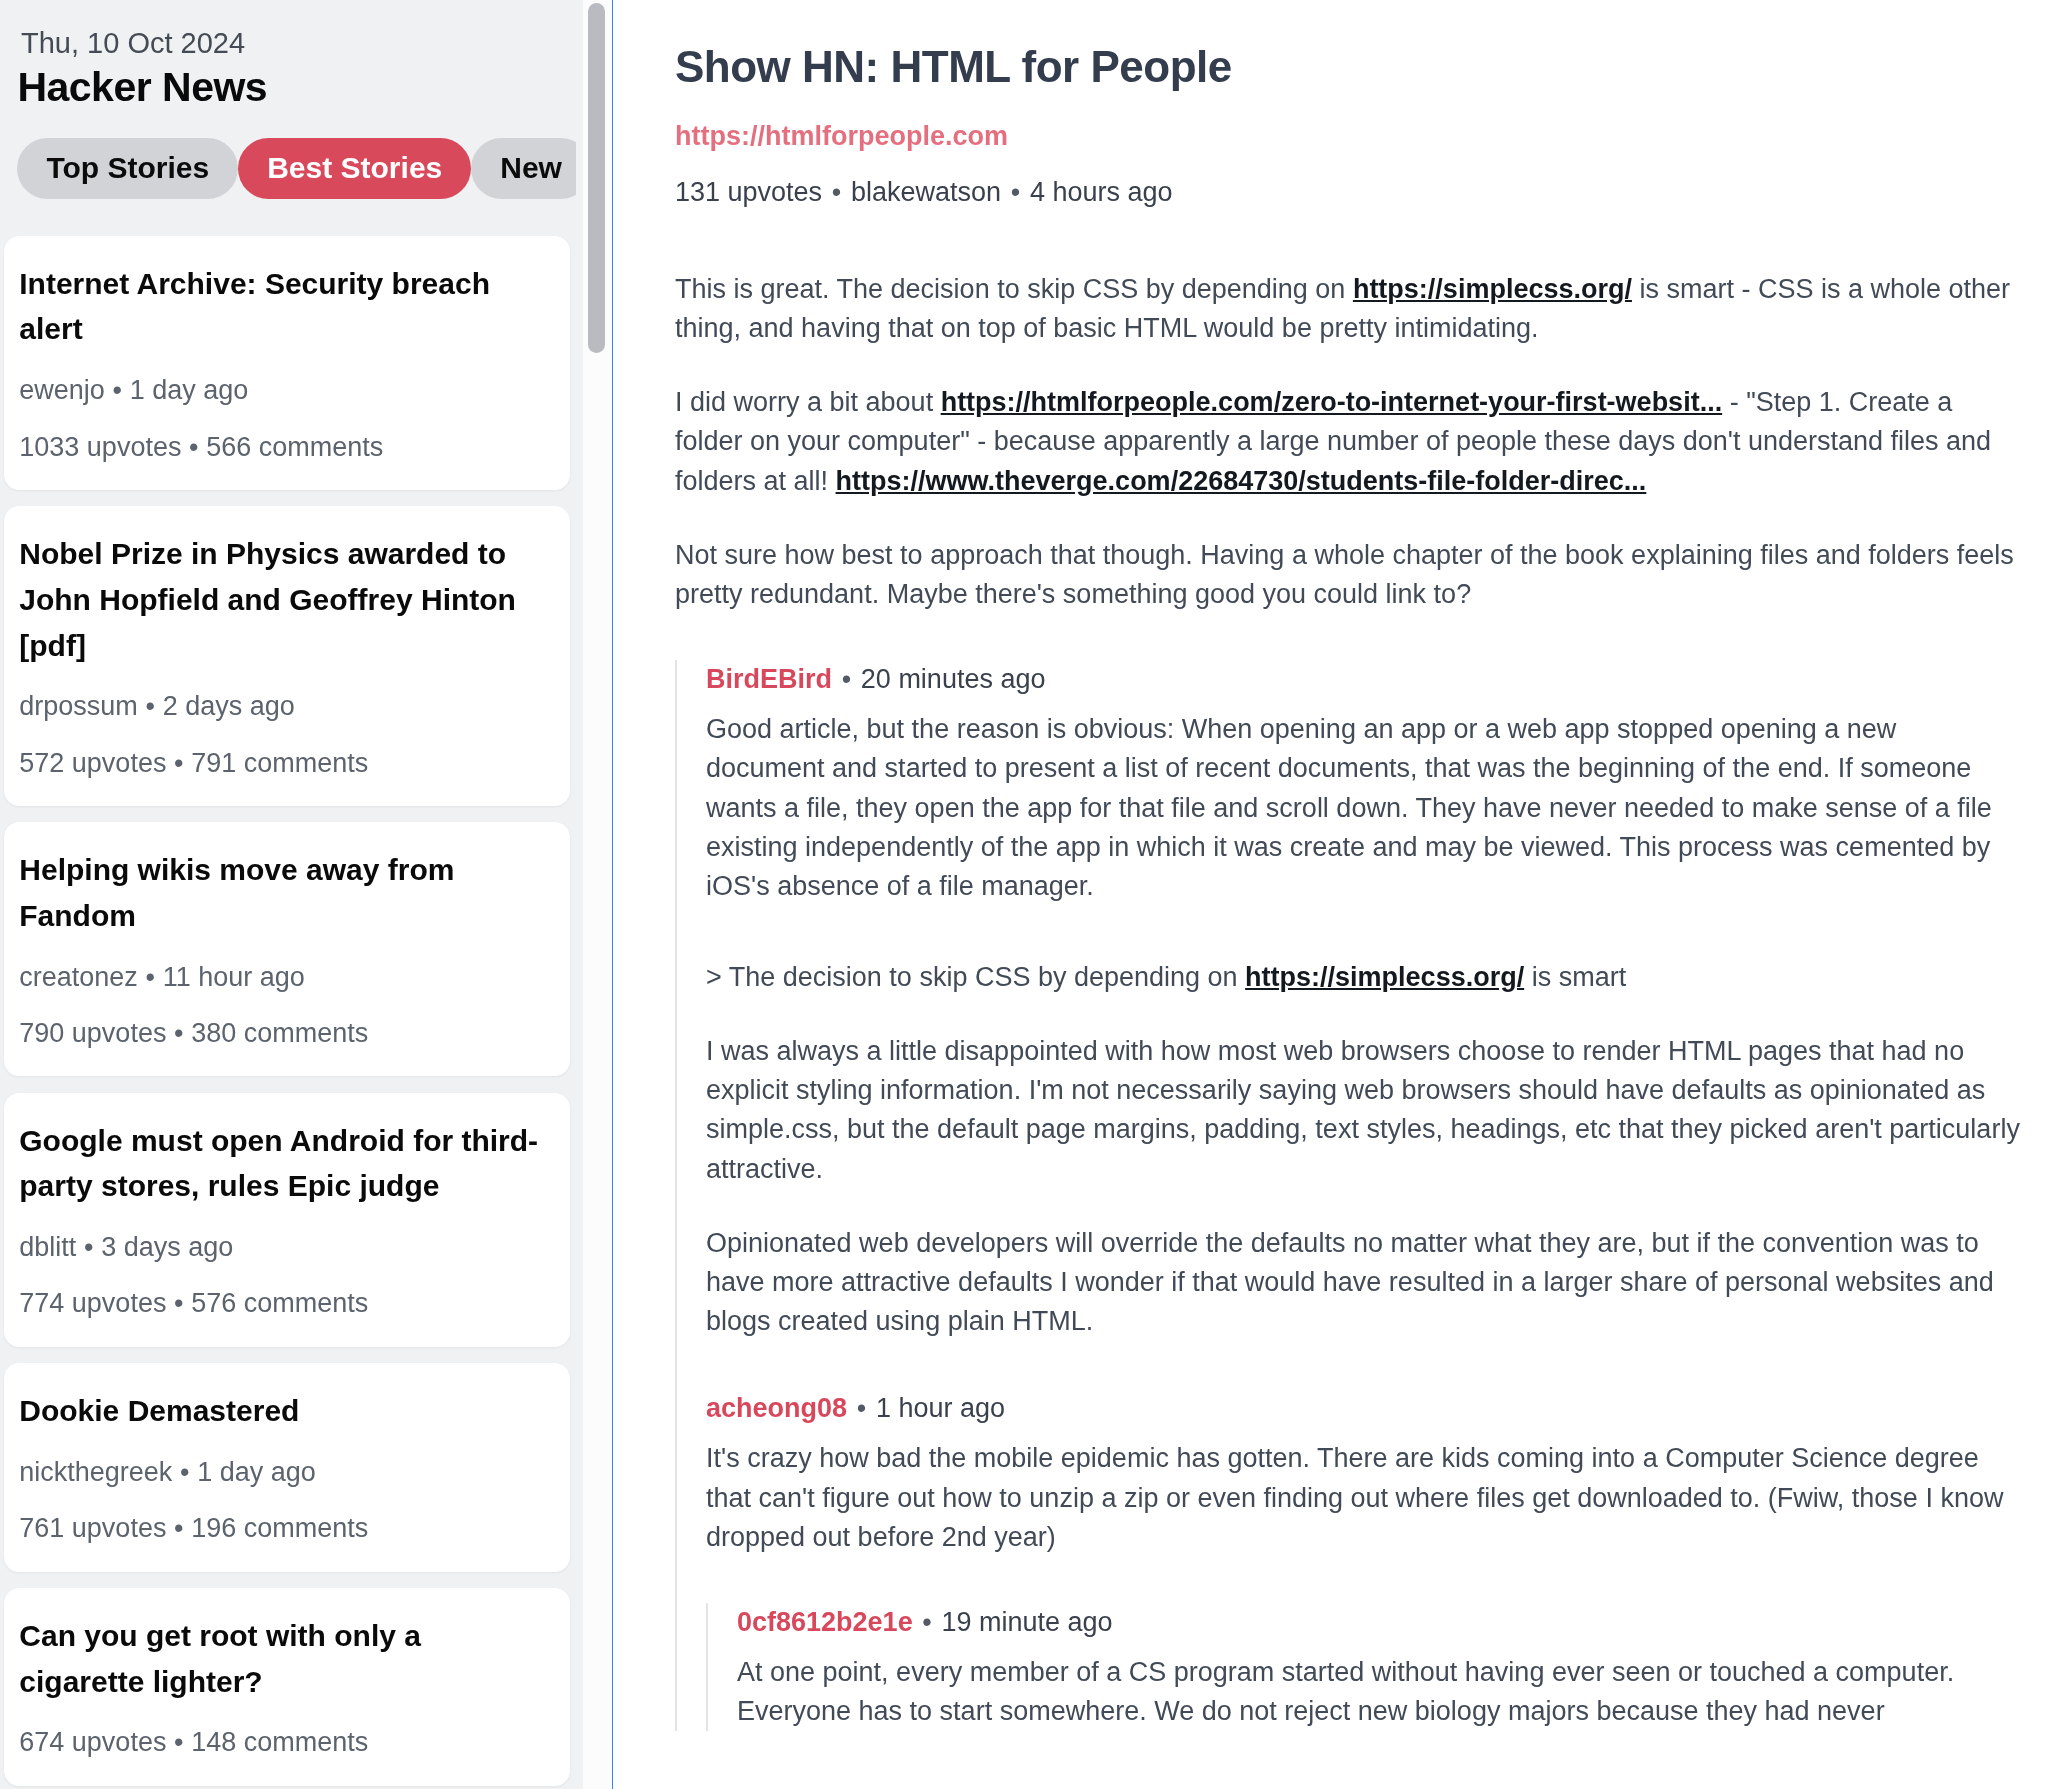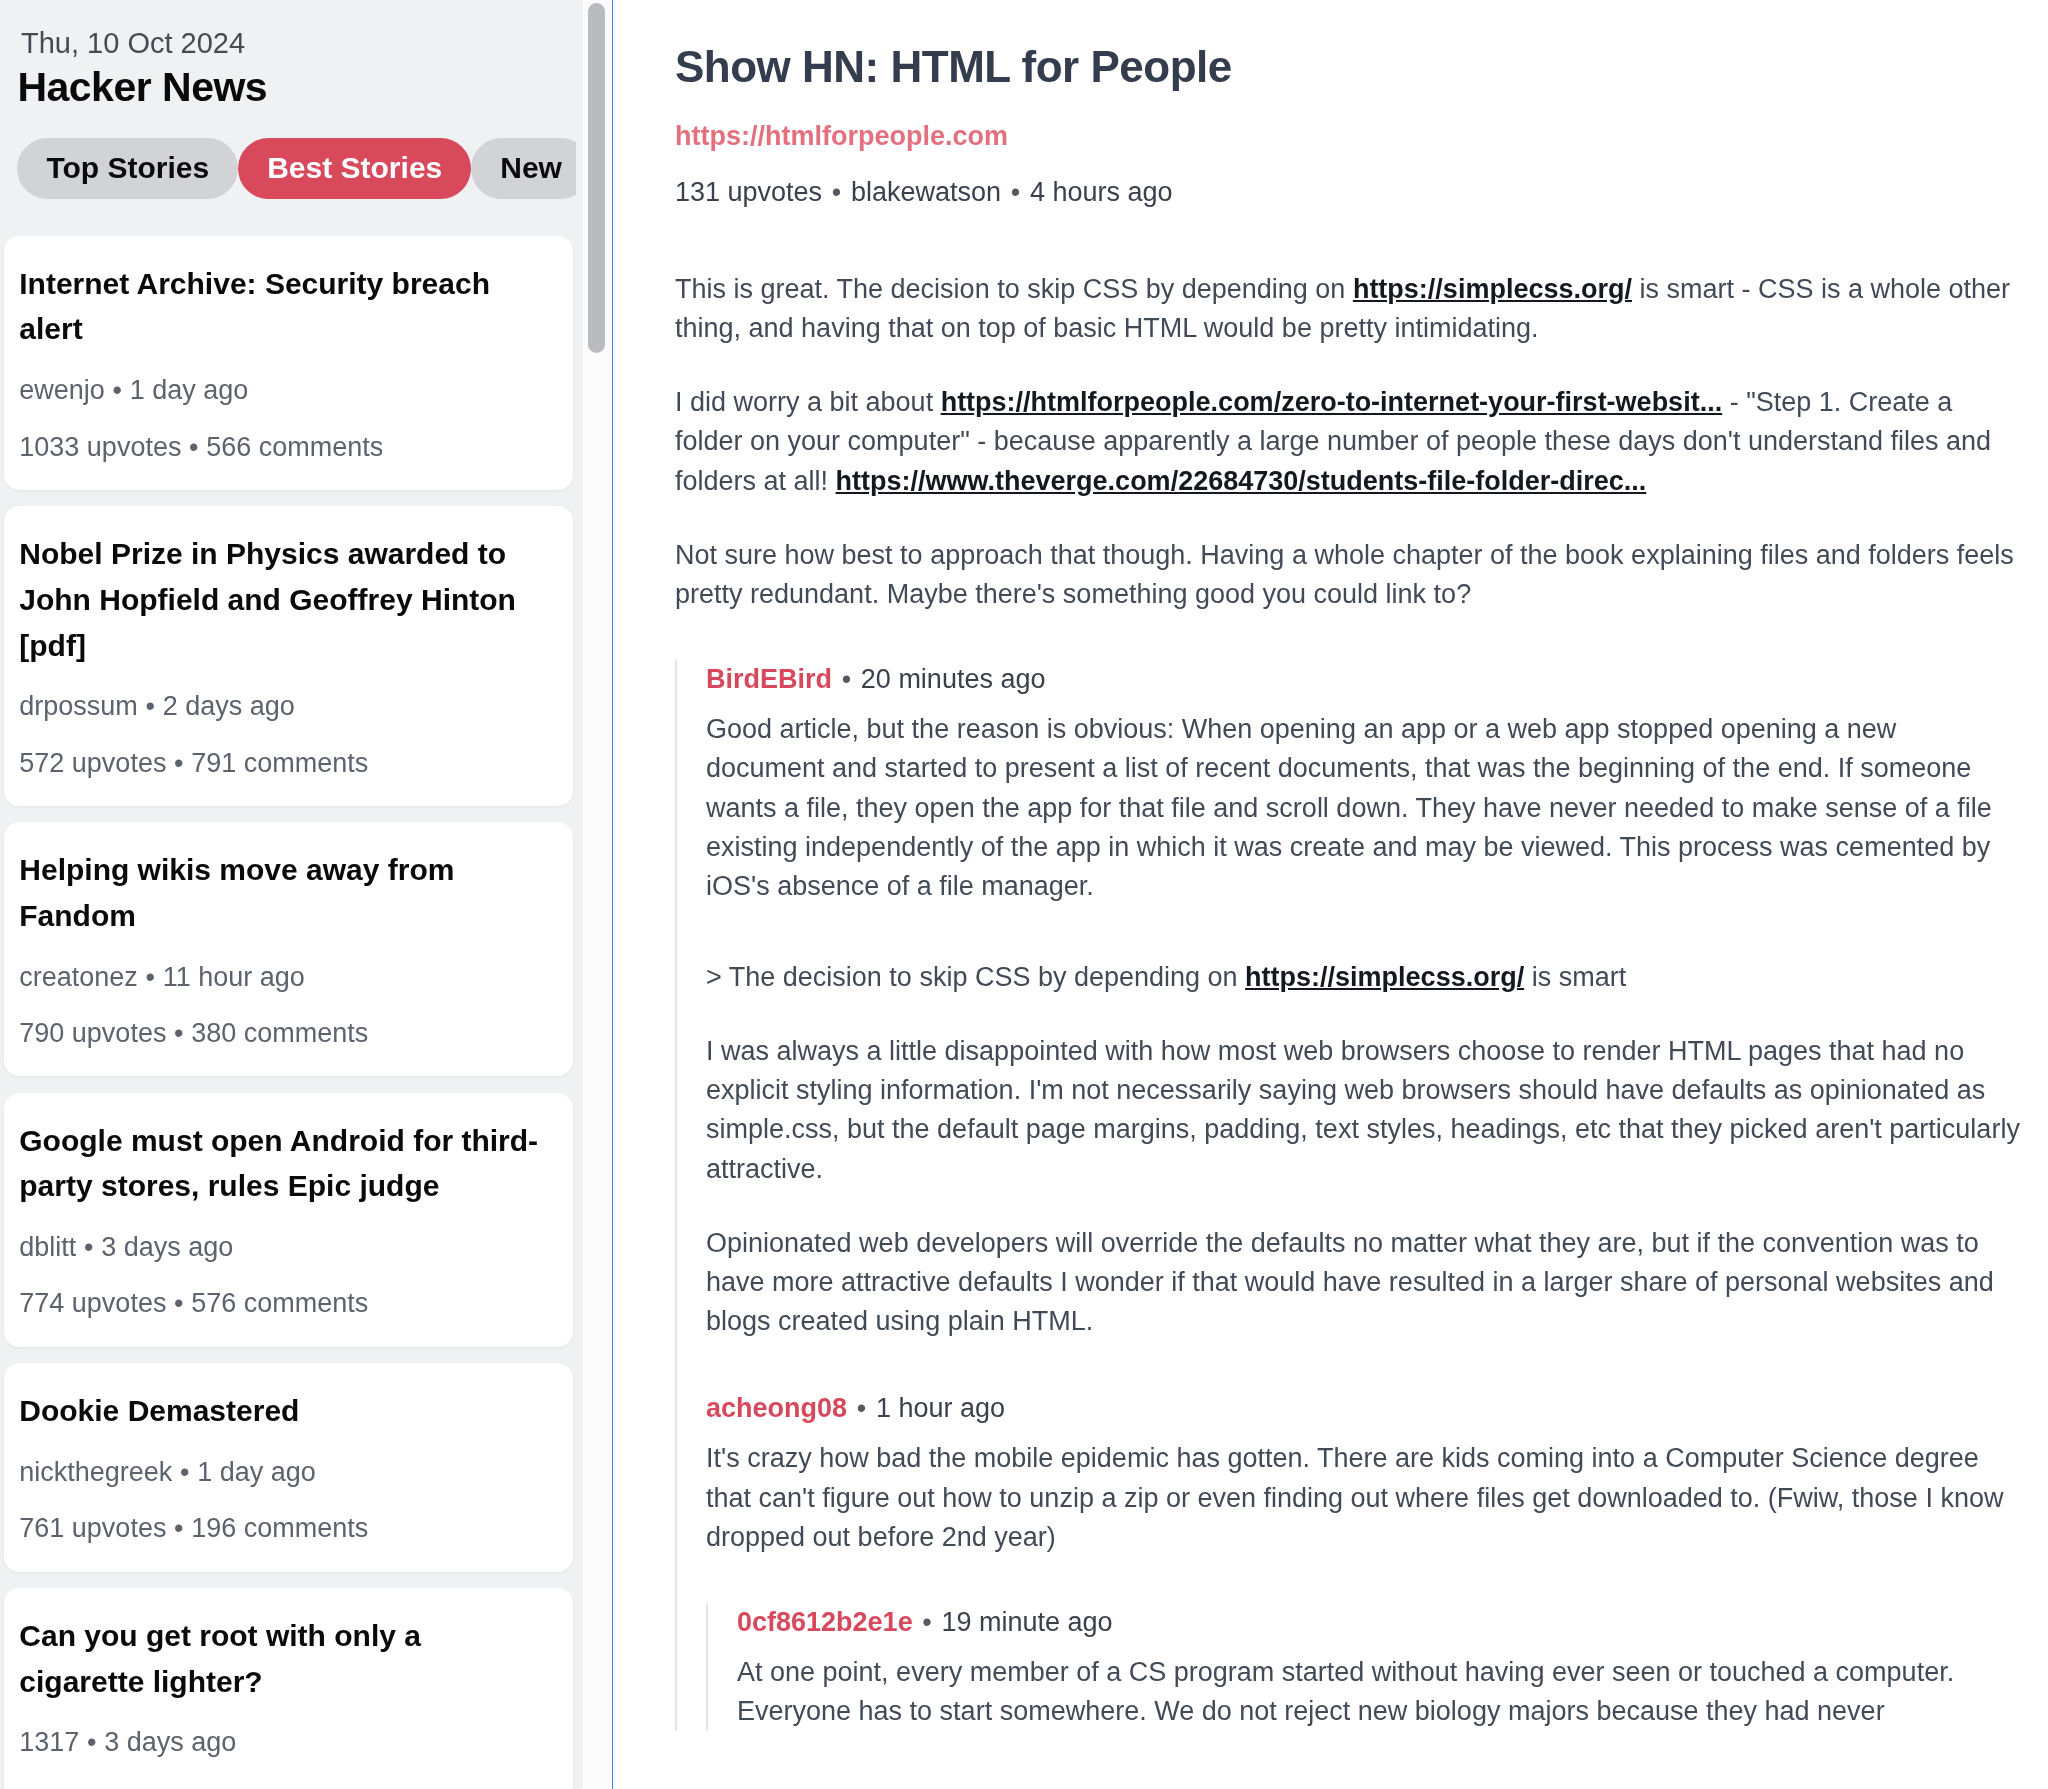--- a/index.html
+++ b/index.html
@@ -17,21 +17,21 @@
     --body-text: #414a56;
     --meta-gray: #5c636d;
     --border-gray: #e2e4e8;
   }
 
   
   .sidebar {
     position: fixed; left: 0; top: 0;
     width: 613px; height: 1789px;
     background: #f0f1f3;
-    border-right: 3px solid #3b82f6;
+    border-right: 6px solid #3b82f6;
   }
   .sb-date {
     margin: 27px 0 3.9px 21px;
     font-size: 29px; color: #454b54;
   }
   .sb-title {
     margin: 0 0 27px 17.4px;
     font-size: 41px; font-weight: bold; color: #0a0a0a;
     letter-spacing: -0.5px;
   }
@@ -164,21 +164,20 @@
         <div class="card-meta"><span>dblitt</span><span class="sep">•</span><span>3 days ago</span></div>
         <div class="card-meta"><span>774 upvotes</span><span class="sep">•</span><span>576 comments</span></div>
       </div>
       <div class="card">
         <div class="card-title">Dookie Demastered</div>
         <div class="card-meta"><span>nickthegreek</span><span class="sep">•</span><span>1 day ago</span></div>
         <div class="card-meta"><span>761 upvotes</span><span class="sep">•</span><span>196 comments</span></div>
       </div>
       <div class="card">
         <div class="card-title">Can you get root with only a cigarette lighter?</div>
-        <div class="card-meta"><span>1317</span><span class="sep">•</span><span>3 days ago</span></div>
         <div class="card-meta"><span>674 upvotes</span><span class="sep">•</span><span>148 comments</span></div>
       </div>
       <div class="card">
         <div class="card-title">Sq.io: jq for databases and more</div>
       </div>
     </div>
   <div class="scroll-gutter"></div>
   <div class="scroll-thumb"></div>
 </aside>
 

